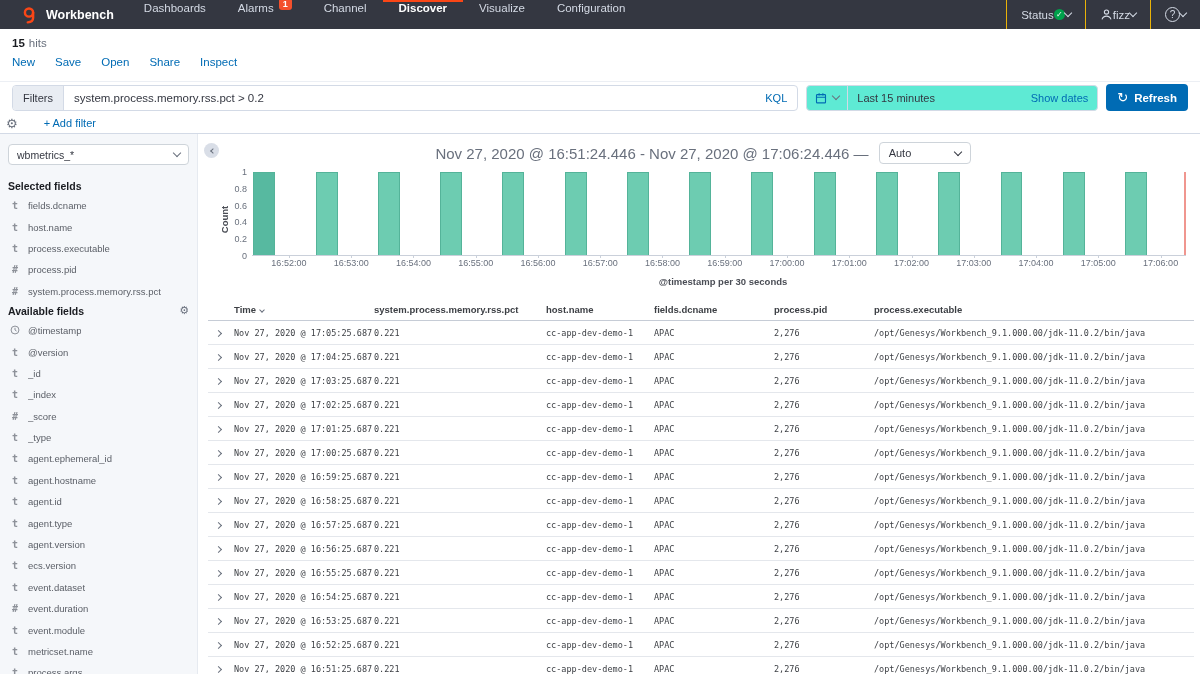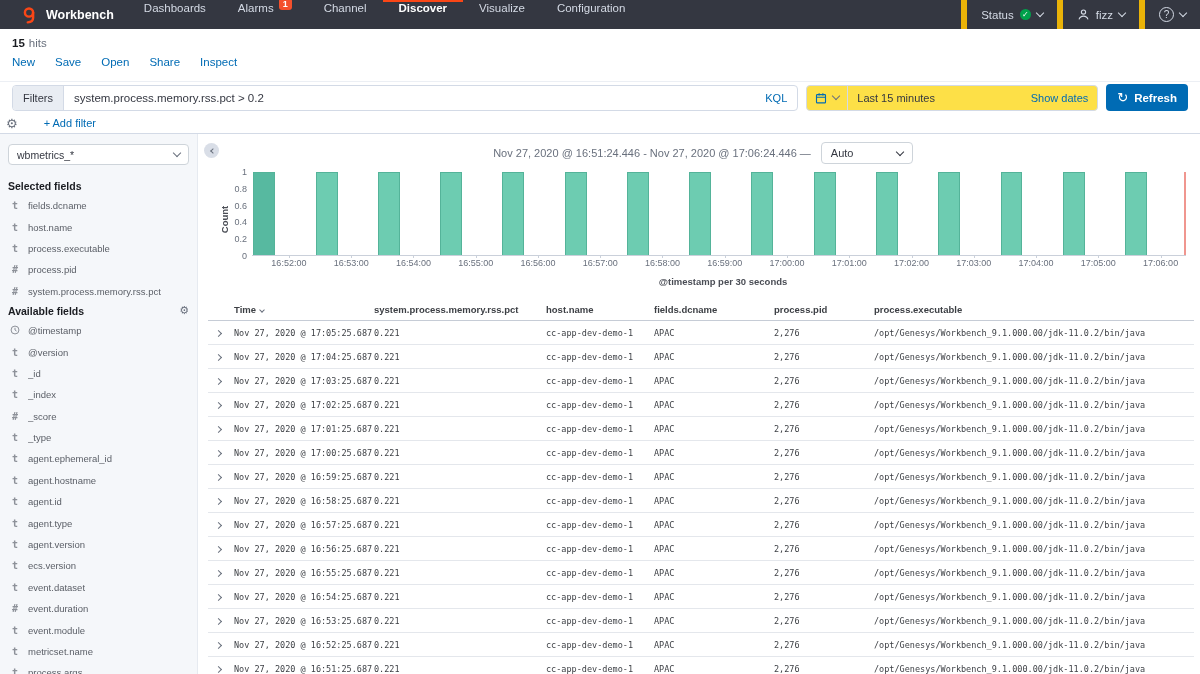--- a/index.html
+++ b/index.html
@@ -8,38 +8,38 @@
 
   
   .navbar { height:29px; background:#343741; display:flex; align-items:stretch; color:#d4dae5; font-size:11.5px;padding-left:12px; }
   .brand { display:flex; align-items:center; gap:8px; padding:0 14px 0 8px; }
   .brand-name { color:#fff; font-weight:bold; font-size:12.5px; }
   .nav-items { display:flex; align-items:flex-start; }
   .nav-item { display:flex; align-items:center; padding:0 16px; cursor:pointer; border-top:2px solid transparent; border-bottom:2px solid transparent; white-space:nowrap; }
   .nav-item.active { color:#fff; font-weight:bold; border-top-color:var(--accent); }
   .nav-badge { background:var(--badge); color:#fff; font-size:9px; font-weight:bold; border-radius:3px; padding:1px 4px; margin-left:5px; margin-top:-8px; }
   .nav-right { margin-left:auto; display:flex; align-items:stretch; }
-  .nav-group { display:flex; align-items:center; gap:6px; padding:0 14px; border-left:6px solid #eab308; cursor:pointer; }
+  .nav-group { display:flex; align-items:center; gap:0; padding:0 14px; border-left:1px solid #eab308; cursor:pointer; }
   .chev { width:6px; height:6px; border-right:1.5px solid currentColor; border-bottom:1.5px solid currentColor; transform:rotate(45deg); display:inline-block; margin-top:-3px; }
   .status-dot { width:11px; height:11px; border-radius:50%; background:var(--green); color:#fff; font-size:8px; line-height:11px; text-align:center; display:inline-block; }
   .help-circ { width:15px; height:15px; border-radius:50%; border:1.2px solid #d4dae5; font-size:10px; line-height:13px; text-align:center; display:inline-block; }
 
   
   .hits-row { height:27px; display:flex; align-items:center; padding:0 12px; font-size:11.5px; }
   .hits-count { font-weight:bold; color:#1a1c21; margin-right:4px; }
   .hits-label { color:#69707d; }
   .actions-row { height:25px; display:flex; align-items:flex-start; gap:20px; padding:0 12px; }
   .actions-row a { color:var(--link); font-size:11.5px; text-decoration:none; cursor:pointer; }
 
   .query-row { height:32px; display:flex; align-items:center; gap:8px; padding:0 12px; border-top:1px solid #eceff4; }
   .query-bar { flex:1; display:flex; align-items:center; height:26px; border:1px solid #d3dae6; border-radius:4px; background:#fff; overflow:hidden; }
   .filters-btn { background:#e9edf3; height:100%; display:flex; align-items:center; padding:0 10px; font-size:11px; color:#343741; border-right:1px solid #d3dae6; cursor:pointer; white-space:nowrap; }
   .query-input { flex:1; border:none; outline:none; font-size:11.5px; color:#343741; padding:0 10px; font-family:inherit; background:transparent; }
   .kql { color:var(--link); font-size:11px; padding:0 10px; cursor:pointer; }
-  .datepicker { width:292px; height:26px; border:1px solid #d3dae6; border-radius:4px; background:#fde047; display:flex; align-items:center; overflow:hidden; }
+  .datepicker { width:292px; height:26px; border:1px solid #d3dae6; border-radius:4px; background:#5eead4; display:flex; align-items:center; overflow:hidden; }
   .dp-cal { display:flex; align-items:center; gap:5px; padding:0 8px; border-right:1px solid #d3dae6; height:100%; cursor:pointer; color:#69707d; }
   .dp-range { flex:1; font-size:11px; color:#343741; padding:0 9px; cursor:pointer; }
   .dp-show { font-size:11px; color:var(--link); padding:0 9px; cursor:pointer; white-space:nowrap; }
   .refresh-btn { height:27px; background:var(--btn); color:#fff; border:none; border-radius:4px; font-size:11.5px; font-weight:bold; display:flex; align-items:center; gap:6px; padding:0 11px; cursor:pointer; font-family:inherit; }
   .refresh-icn { font-size:13px; font-weight:normal; }
 
   .addfilter-row { height:21px; display:flex; align-items:center; gap:14px; padding:0 6px; border-bottom:1px solid #d3dae6; }
   .gear { color:#69707d; font-size:13px; cursor:pointer; line-height:1; }
   .add-filter { color:var(--link); font-size:11px; cursor:pointer; margin-left:12px; }
 
@@ -52,21 +52,21 @@
   .field-item { height:21.4px; display:flex; align-items:center; gap:8px; padding-left:2px; cursor:pointer; }
   .ficon { width:10px; font-size:10px; color:#8d9199; font-weight:bold; text-align:center; flex-shrink:0; font-family:"DejaVu Sans Mono",monospace; }
   .fname { font-size:9.5px; color:#5a5e66; white-space:nowrap; overflow:hidden; }
 
   .main { flex:1; position:relative; padding:0 0 0 8px; background:#fff; border-left:1px solid #e6eaf0; }
   .collapse-btn { position:absolute; left:6px; top:9px; width:15px; height:15px; border-radius:50%; background:#d9dee7; color:#69707d; border:none; display:flex; align-items:center; justify-content:center; cursor:pointer; }
   .collapse-btn .chev { transform:rotate(135deg); margin:0 0 0 2px; width:4px; height:4px; }
 
   
   .chart-header { height:30px; display:flex; align-items:center; justify-content:center; gap:10px; margin-top:4px; }
-  .chart-title { font-size:11px; color:#69707d; }
+  .chart-title { font-size:15px; color:#69707d; }
   .interval-select { width:92px; height:22px; border:1px solid #ced4da; border-radius:4px; background:#fff; display:flex; align-items:center; justify-content:space-between; padding:0 9px; font-size:11px; color:#343741; cursor:pointer; }
   .chart-wrap { display:flex; margin:4px 14px 0 6px; }
   .yaxis { width:40px; position:relative; height:84px; flex-shrink:0; }
   .ylab { position:absolute; left:-8px; top:50%; transform:rotate(-90deg) translateX(0); transform-origin:center; font-size:9.5px; font-weight:bold; color:#4a4d55; width:40px; text-align:center; }
   .ytick { position:absolute; right:5px; font-size:9px; color:#69707d; transform:translateY(-50%); }
   .plot { flex:1; position:relative; height:84px; border-bottom:1px solid #cad0da; }
   .bar { position:absolute; bottom:0; background:var(--bar); border:1px solid var(--barline); border-bottom:none; cursor:pointer; }
   .bar.first { background:var(--barfirst); }
   .endmark { position:absolute; right:0; top:0; bottom:0; width:2px; background:var(--marker); }
   .xtickmark { position:absolute; top:100%; width:1px; height:3px; background:#cad0da; }

